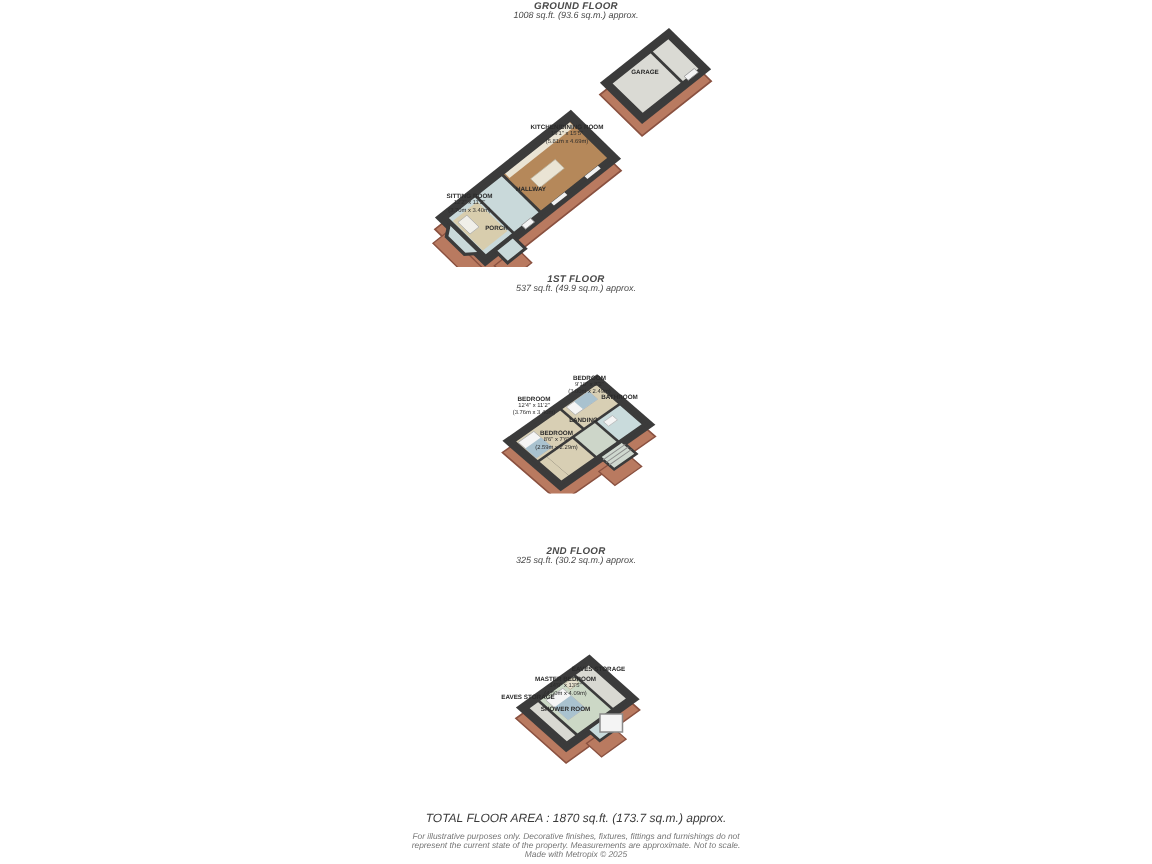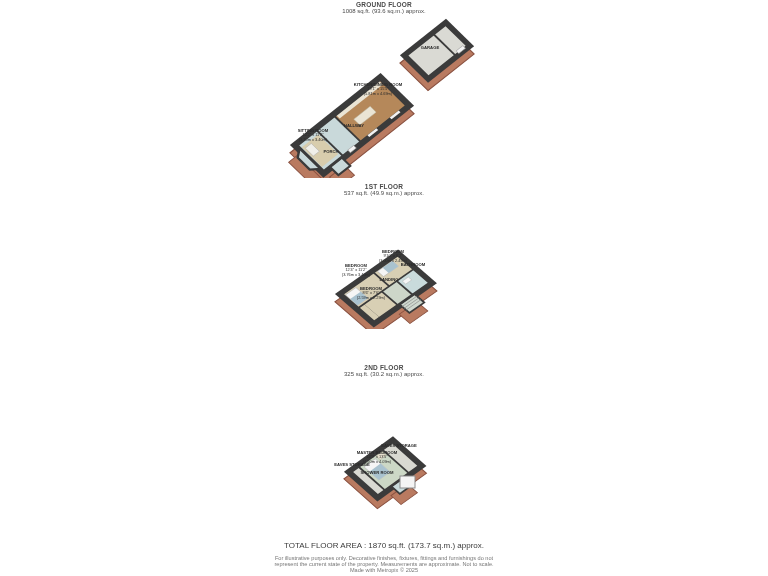--- a/index.html
+++ b/index.html
@@ -1,19 +1,19 @@
 <!DOCTYPE html>
 <html><head>
 <meta charset="utf-8">
 <style>
   html,body{margin:0;padding:0;background:#ffffff;}
   body{width:768px;height:576px;position:relative;overflow:hidden;
        font-family:"Liberation Sans", sans-serif;color:#3c3c3c;}
   .abs{position:absolute;}
-  .ctr{left:0;width:768px;text-align:center;}
+  .ctr{left:0;width:768px;text-align:center;font-style:italic;}
   .floor-title{font-size:6.5px;font-weight:bold;color:#4a4a4a;letter-spacing:.2px;}
   .floor-area{font-size:6px;color:#4a4a4a;}
   .plan-svg{position:absolute;}
   .room-label{position:absolute;transform:translate(-50%,0);text-align:center;
               white-space:nowrap;color:#2a2a2a;line-height:1.2;z-index:5;}
   .room-name{display:block;font-size:4.2px;font-weight:bold;}
   .room-dims{display:block;font-size:3.9px;}
   .total-area{font-size:8px;color:#3a3a3a;}
   .disclaimer{font-size:5.6px;color:#777;line-height:1.15;}
 </style>

